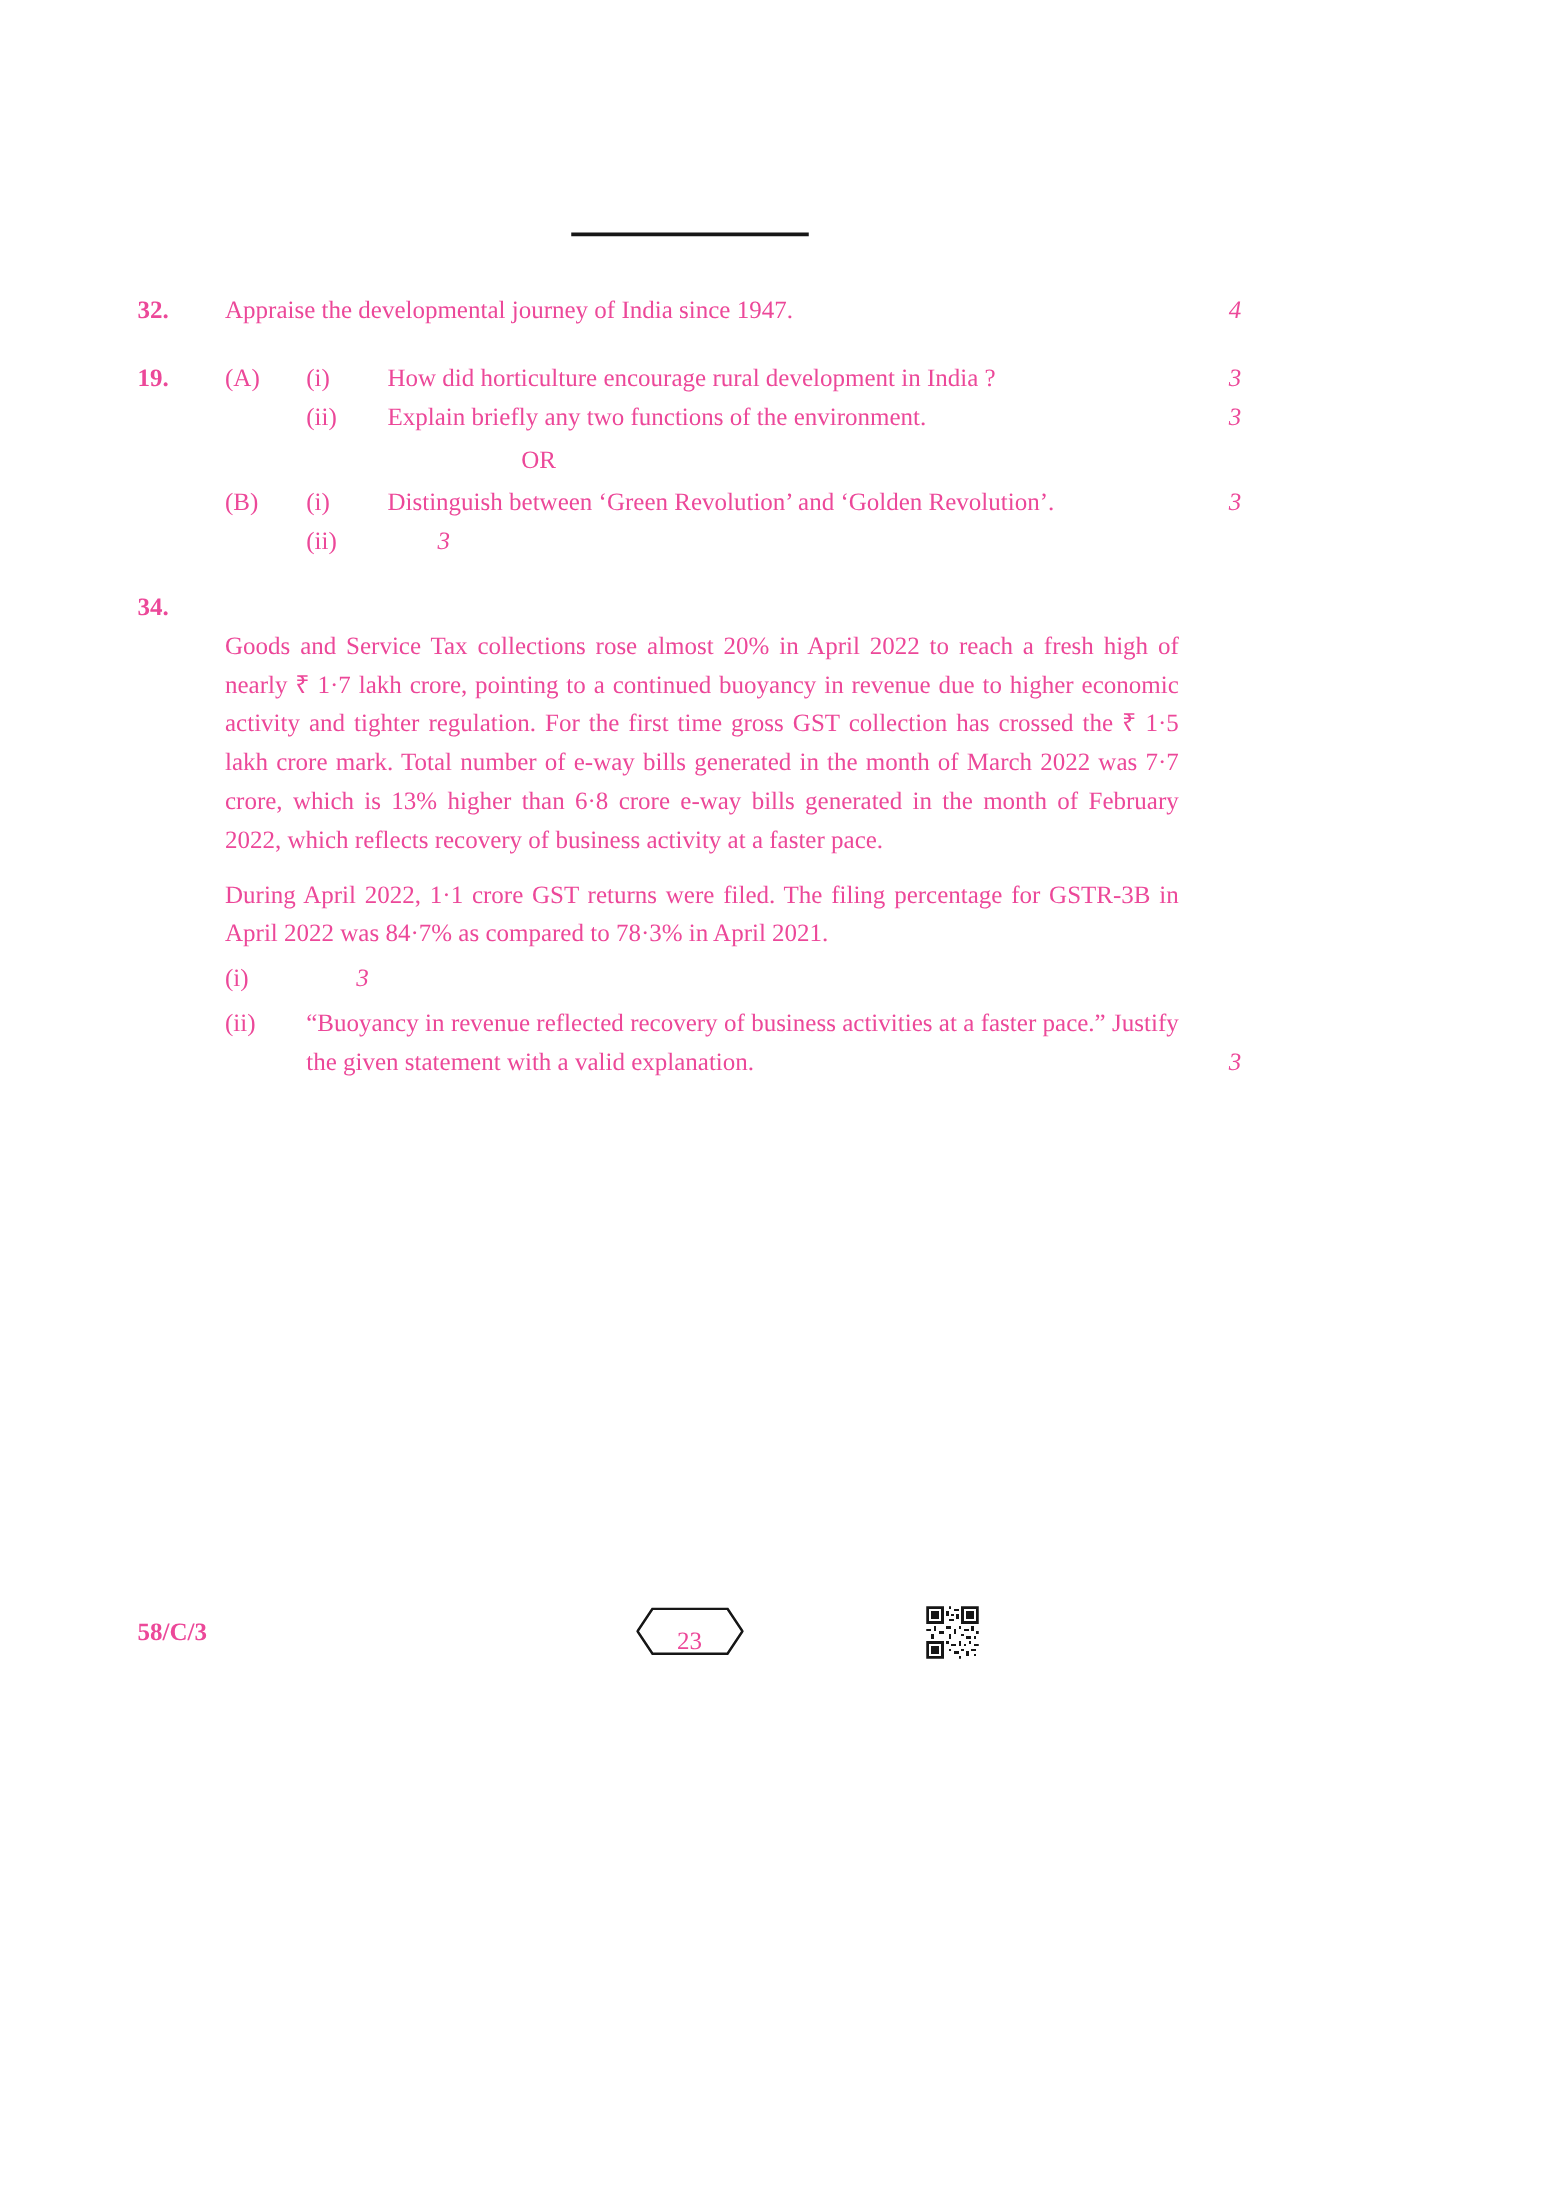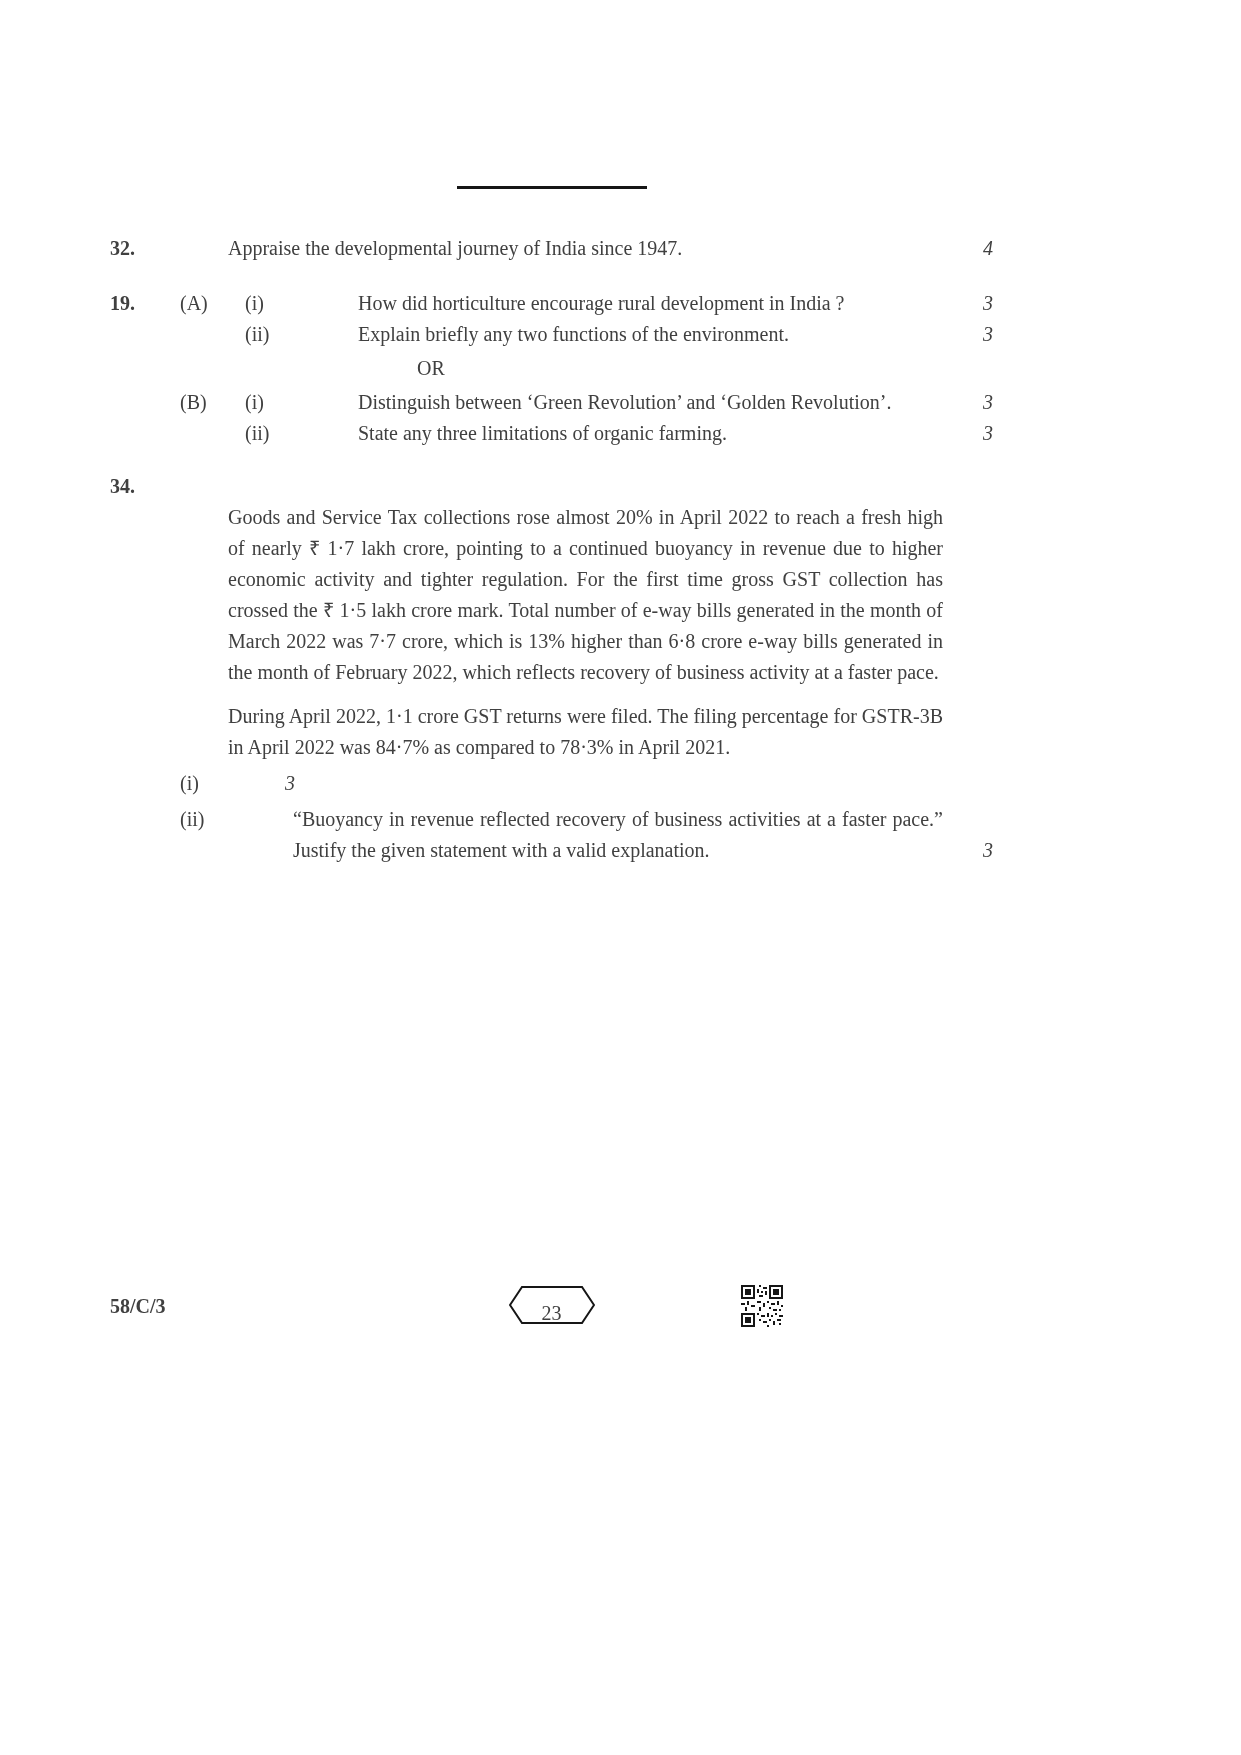--- a/index.html
+++ b/index.html
@@ -1,37 +1,37 @@
 <!DOCTYPE html>
 <html><head>
 <meta charset="utf-8">
 <style>
   * { margin:0; padding:0; box-sizing:border-box; }
   html,body { background:#ffffff; }
   .page {
     position:relative;
     width:1241px; height:1755px;
     background:#ffffff;
-    color:#404040;
+    color:#ec4899;
     font-family:"Liberation Serif", serif;
     font-size:20px;
     line-height:31px;
     padding:0 248px 0 110px;
     overflow:hidden;
   }
   .separator {
     width:190px;
     border-top:3px solid #161616;
     margin:186px auto 0 auto;
   }
   .row { display:flex; align-items:flex-start; }
   .c-num   { width:70px;  flex-shrink:0; font-weight:bold; }
   .c-part  { width:65px;  flex-shrink:0; }
   .c-sub   { width:65px;  flex-shrink:0; }
-  .c-text  { flex:1; text-align:justify;margin-left:48px; }
+  .c-text  { flex:1; text-align:justify; }
   .c-marks {
     width:50px; flex-shrink:0;
     text-align:right;
     font-style:italic;
     align-self:flex-end;
   }
   .q32-row    { margin-top:44px; }
   .q33-block  { margin-top:24px; }
   .or-row     { margin:3px 0 3px 0; }
   .or-label   { font-weight:normal; margin-left:237px; }
@@ -97,21 +97,20 @@
       <div class="c-num"></div>
       <div class="c-part">(B)</div>
       <div class="c-sub">(i)</div>
       <div class="c-text">Distinguish between ‘Green Revolution’ and ‘Golden Revolution’.</div>
       <div class="c-marks">3</div>
     </div>
     <div class="row">
       <div class="c-num"></div>
       <div class="c-part"></div>
       <div class="c-sub">(ii)</div>
-      <div class="c-text">State any three limitations of organic farming.</div>
       <div class="c-marks">3</div>
     </div>
   </div>
 
   <div class="q34-block">
     <div class="row">
       <div class="c-num">34.</div>
       <div class="c-marks"></div>
     </div>
     <div class="row">

